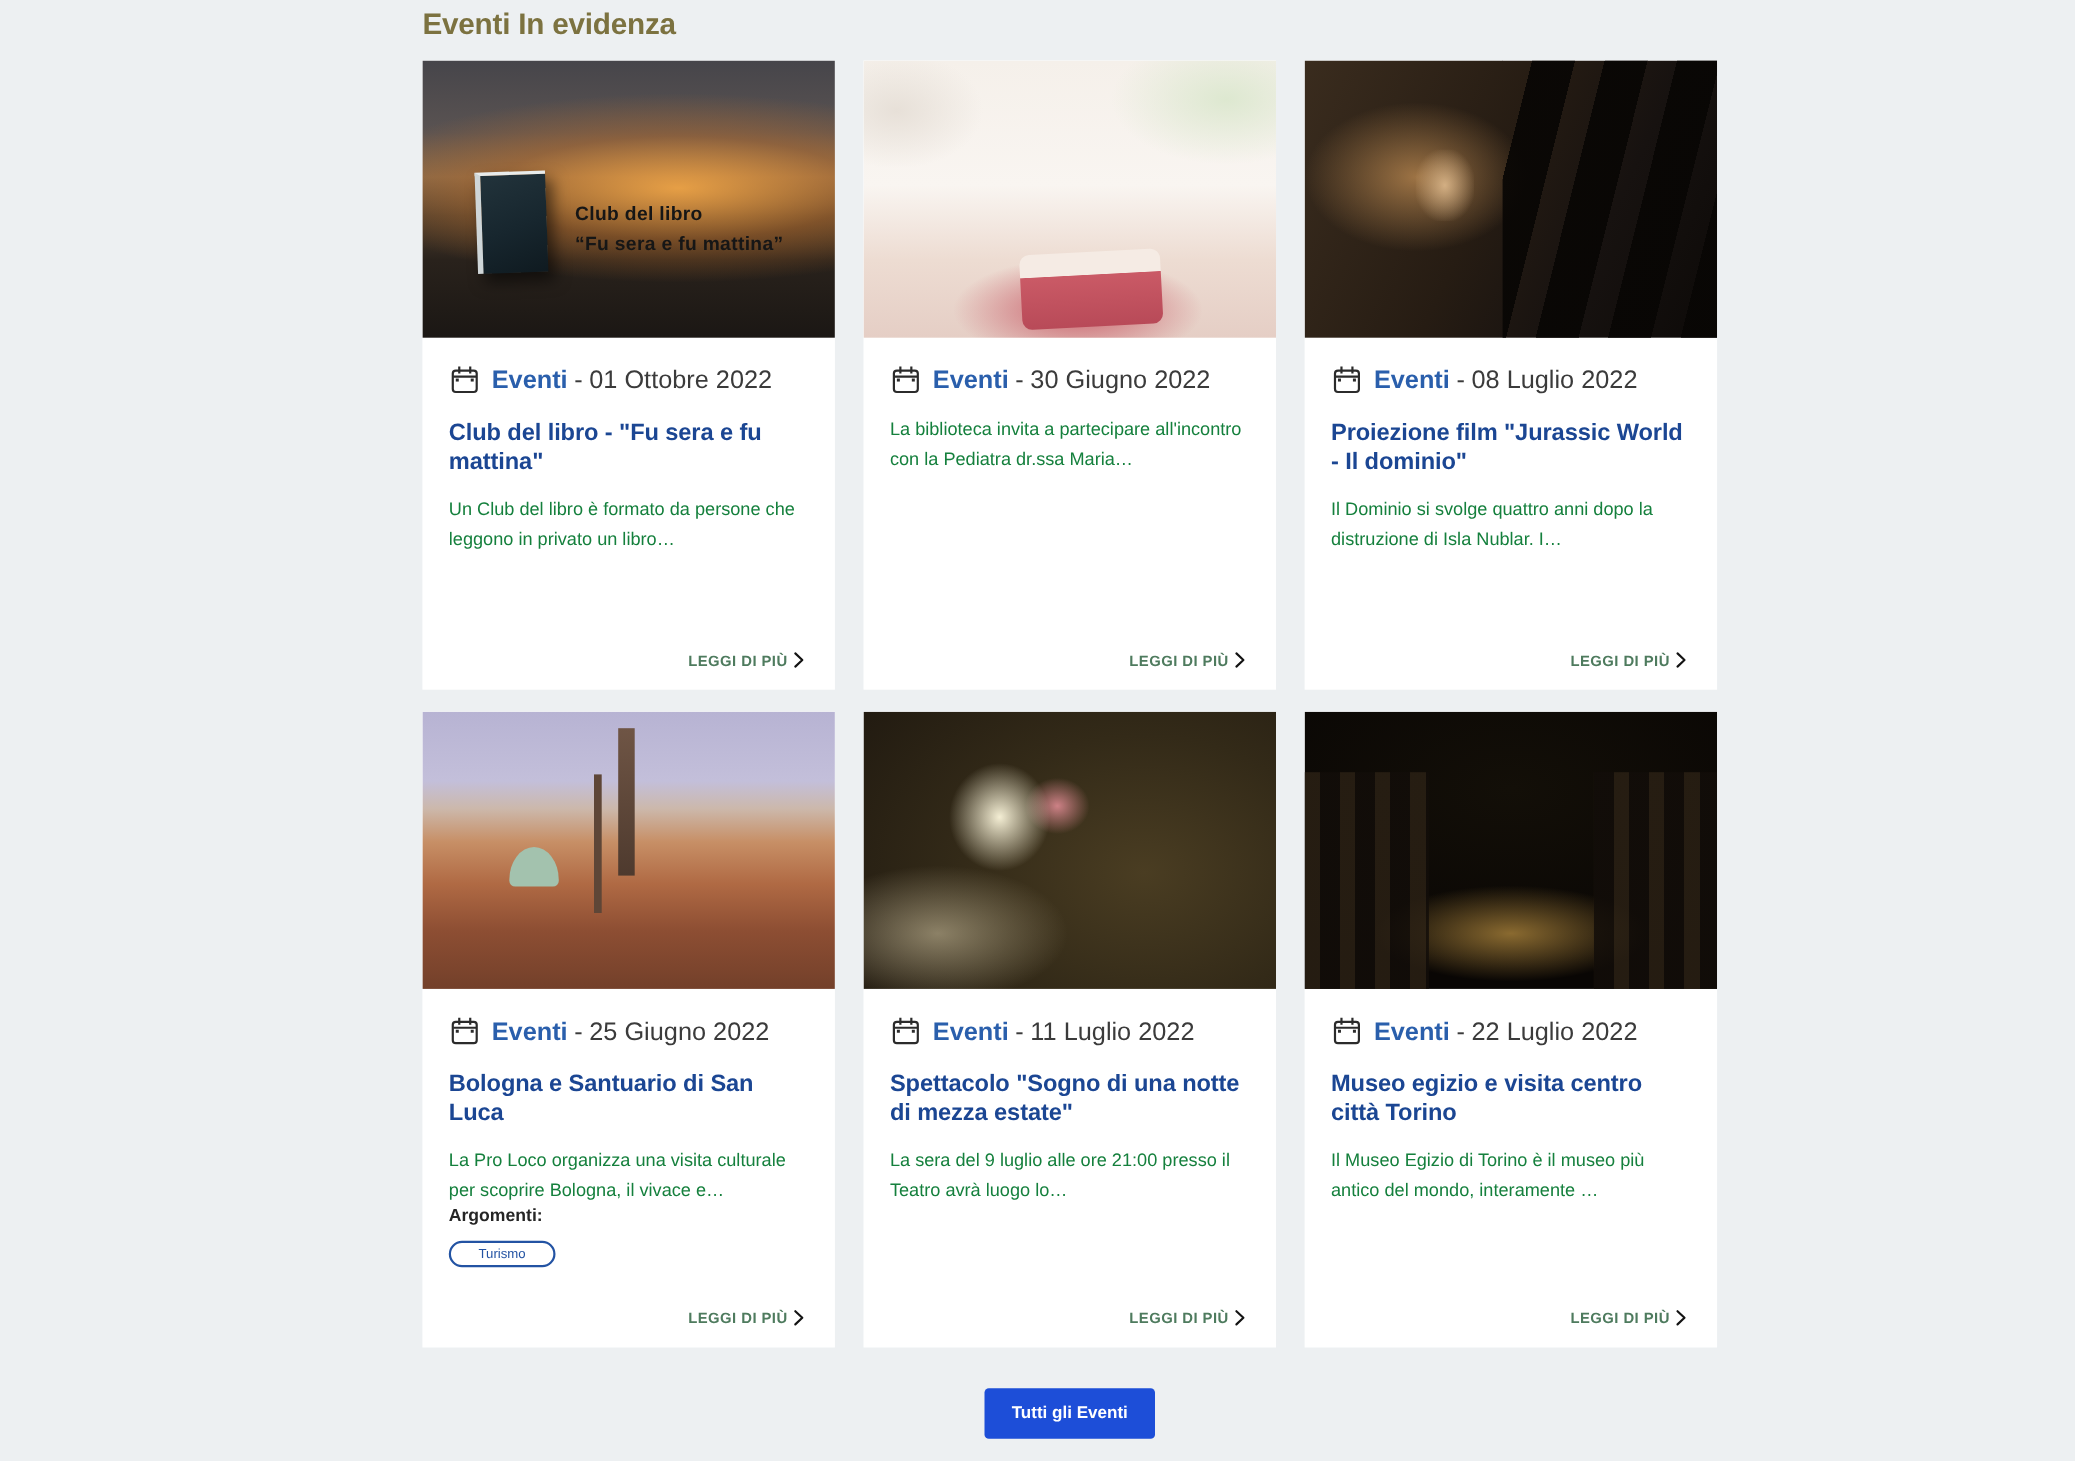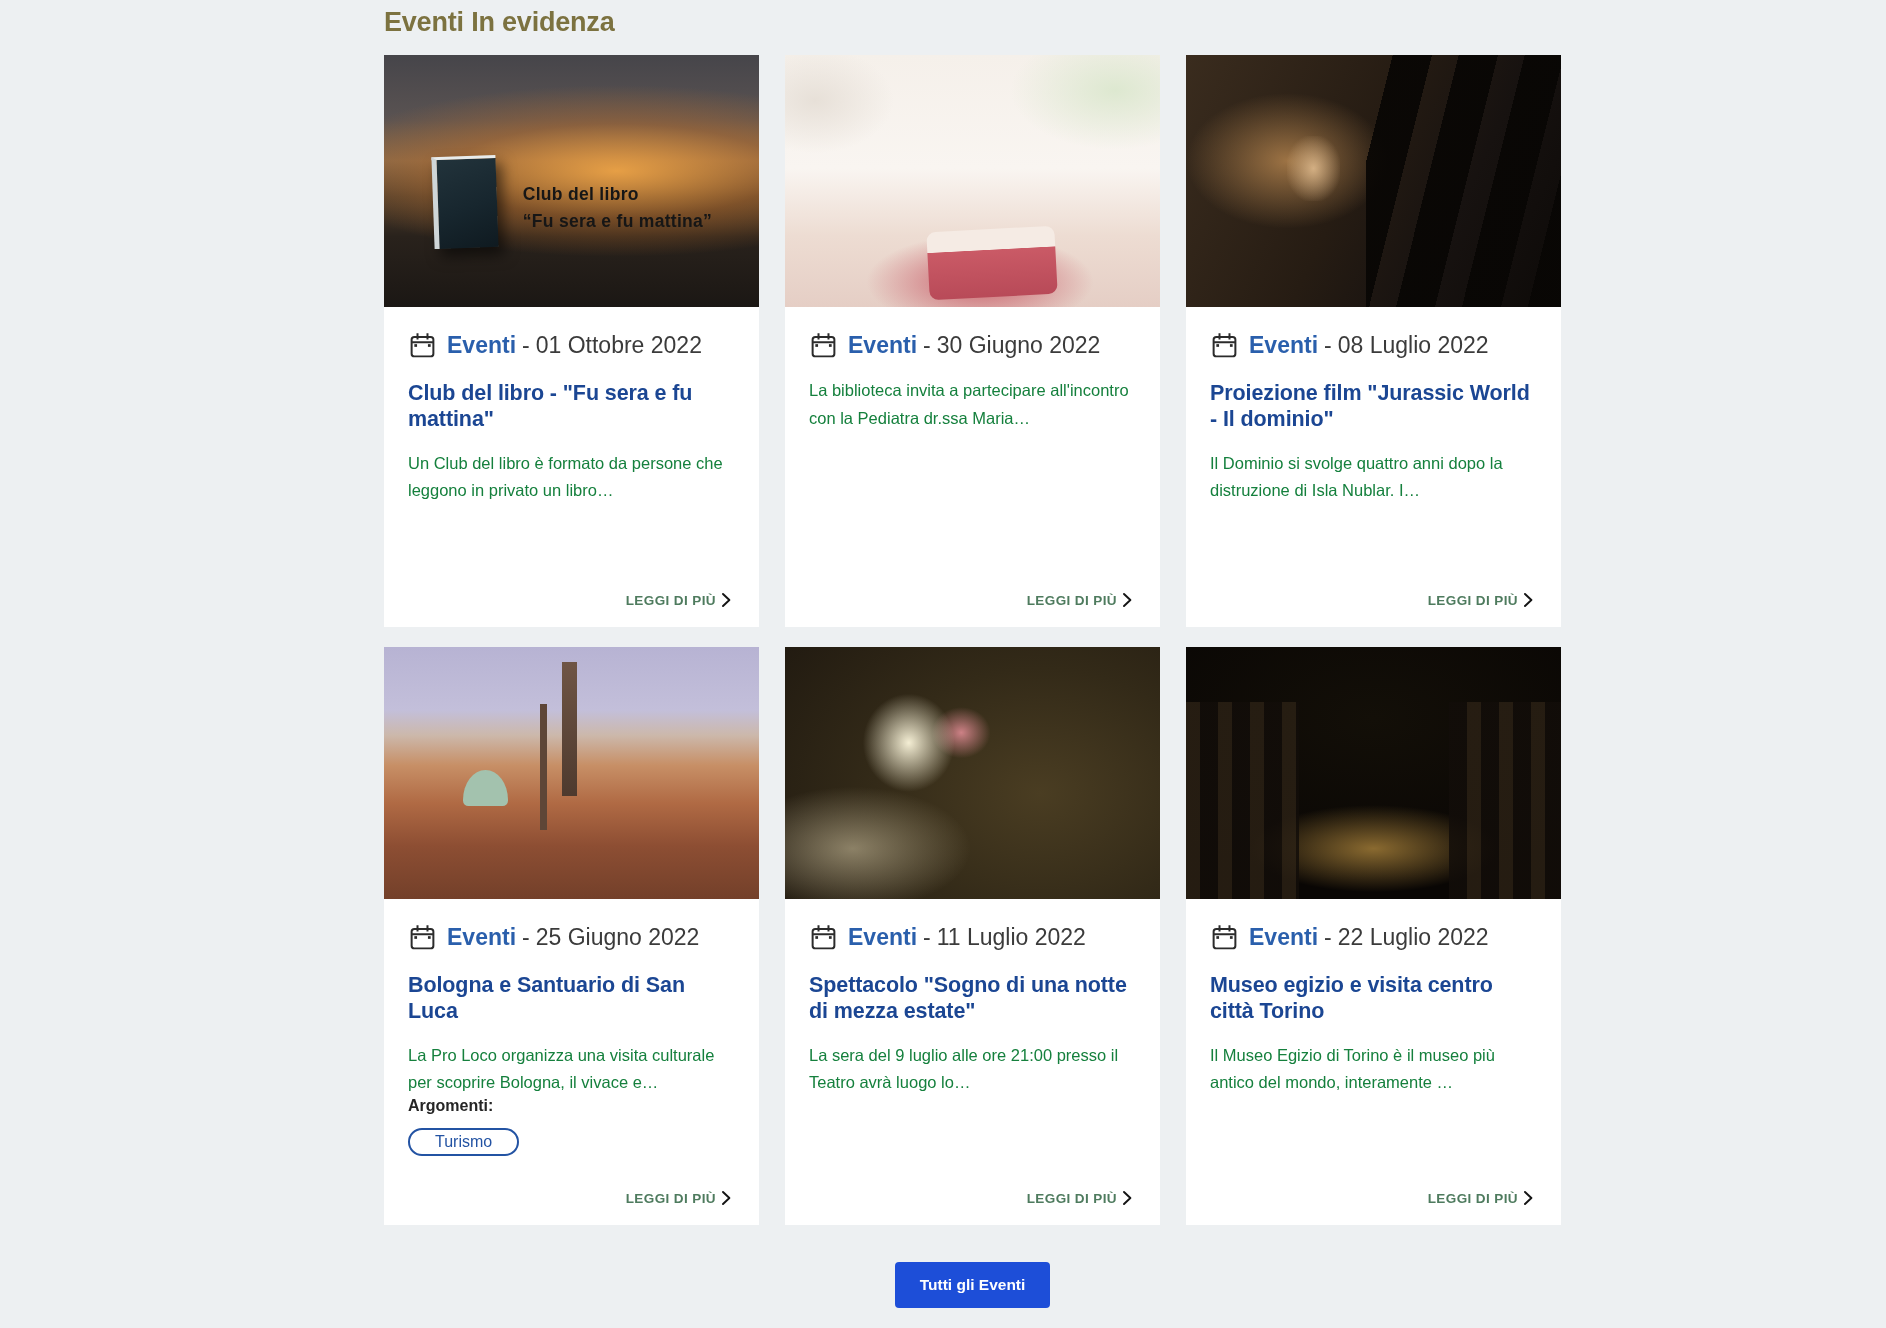--- a/index.html
+++ b/index.html
@@ -76,21 +76,21 @@
   .dash { margin:0 6px; }
   .title {
     margin:21px 0 0 0; font-size:21.5px; font-weight:bold; color:#1b4693;
     line-height:1.2; cursor:pointer; letter-spacing:-0.1px;
   }
   .excerpt { margin:17px 0 0 0; font-size:16.5px; line-height:1.68; color:#15803d; }
   .topics-label { font-size:16px; font-weight:bold; color:#252525; }
   .chip-row { margin-top:13px; }
   .chip {
     display:inline-block; border:2px solid #2353a3; color:#2353a3;
-    border-radius:999px; padding:3px 25px; font-size:16px; cursor:pointer;
+    border-radius:999px; padding:3px 25px; font-size:12px; cursor:pointer;
   }
   .more {
     margin-top:auto; display:flex; justify-content:flex-end; align-items:center;
     gap:1px; cursor:pointer; padding-top:14px;
   }
   .more-label { font-size:13.5px; font-weight:bold; color:#4e7b5e; letter-spacing:.4px; }
   .btn-row { display:flex; justify-content:center; margin-top:37px; }
   .all-events-btn {
     background:#1d4ed8; color:#ffffff; border:none; border-radius:4px;
     font-family:inherit; font-size:15.5px; font-weight:bold;

